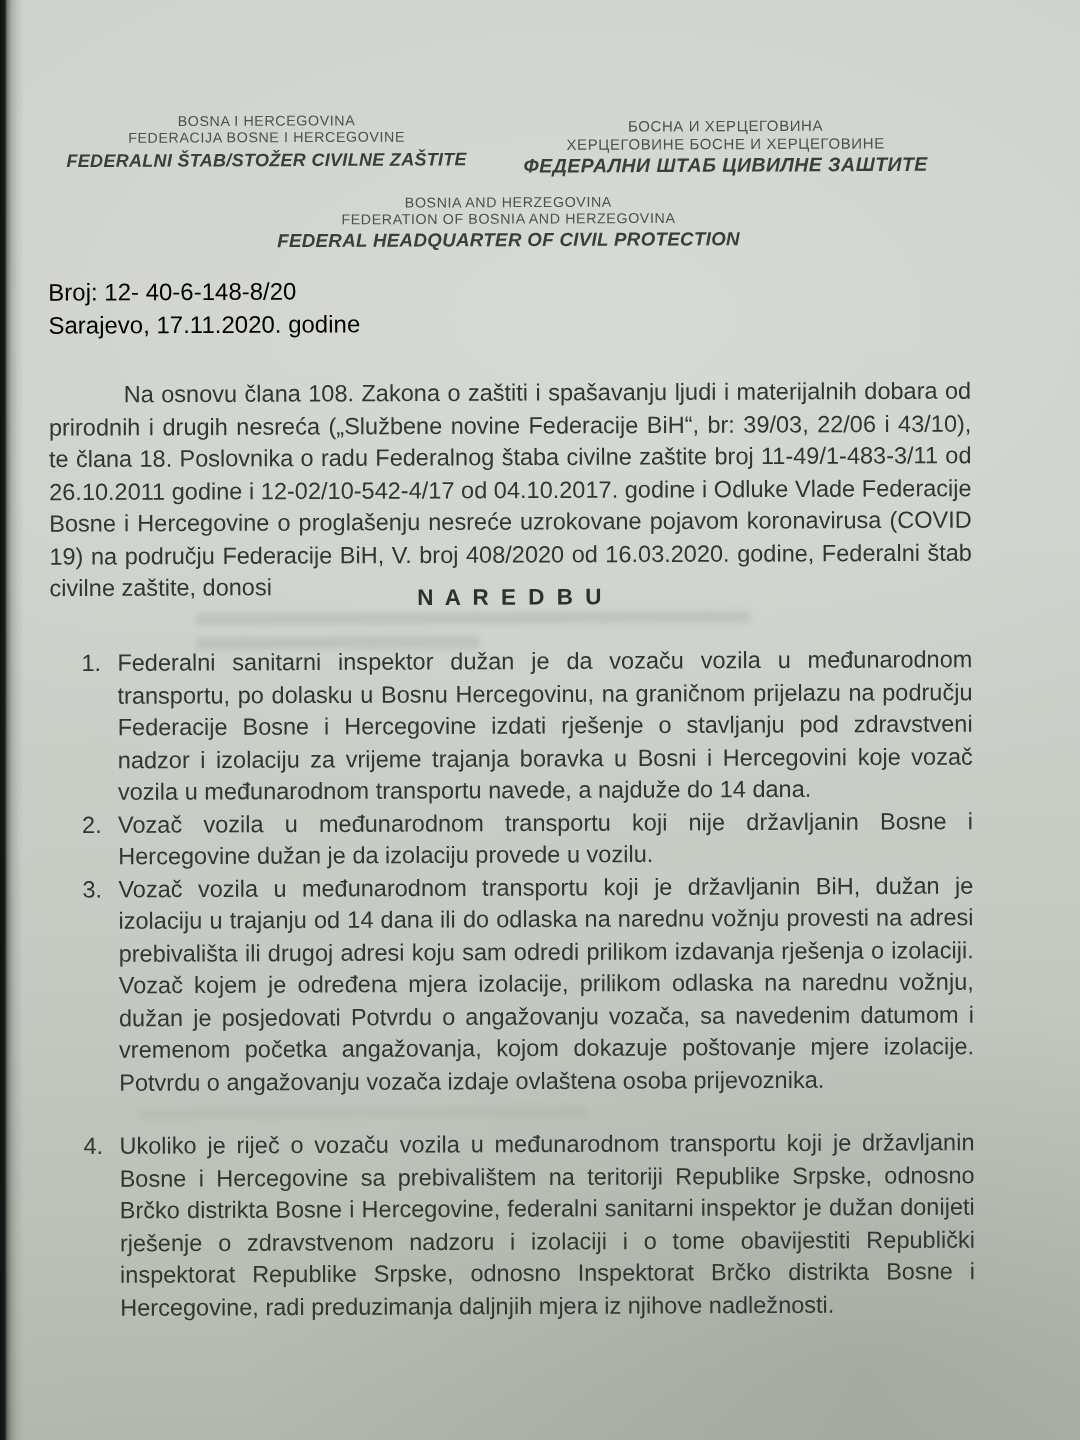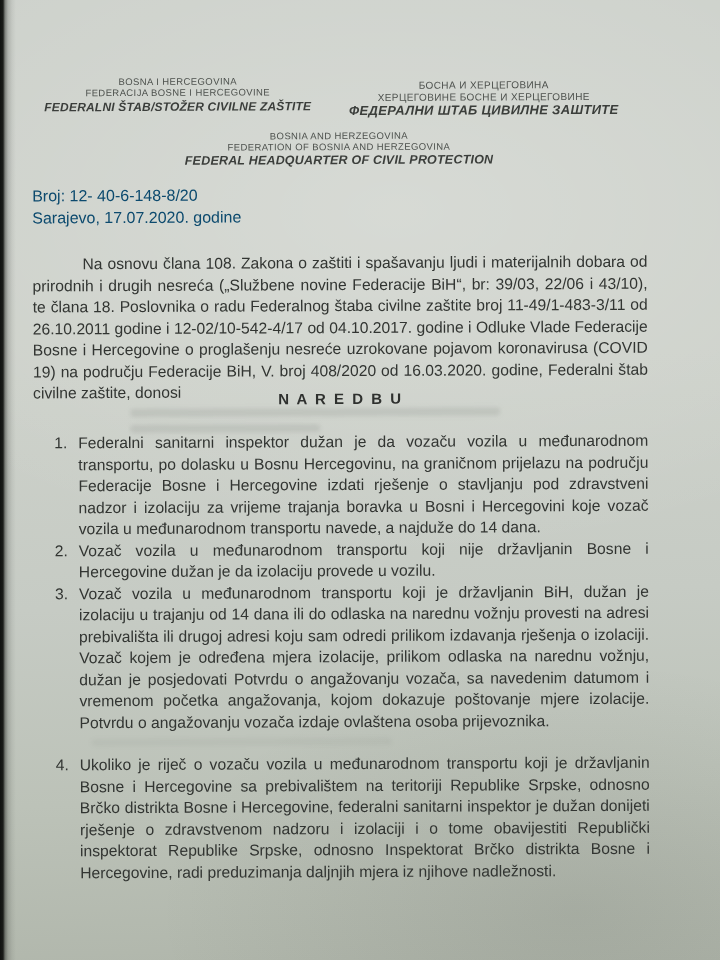--- a/index.html
+++ b/index.html
@@ -43,21 +43,21 @@
   .org-right .org-line-sm { font-size: 10px; line-height: 11.6px; }
   .org-en .org-line-sm { font-size: 9.5px; line-height: 11.2px; }
   .org-line-bold {
     display: block; font-weight: 700; font-style: italic;
     font-size: 12px; line-height: 14px; color: #3b3e3b;
     letter-spacing: 0.2px; white-space: nowrap; margin-top: 1px;
   }
   .org-right .org-line-bold { font-size: 13px; letter-spacing: 0.3px; }
   .org-en .org-line-bold { font-size: 12.5px; }
   
-  .meta { position: absolute; left: 33px; top: 184px; font-size: 16px; line-height: 22px; color: #0c4a6e; }
+  .meta { position: absolute; left: 33px; top: 184px; font-size: 16px; line-height: 22px; color: #000000; }
   .meta div { white-space: nowrap; }
   
   .intro {
     position: absolute; left: 33px; top: 252px; width: 615px;
     font-size: 15.7px; line-height: 21.5px;
     text-align: justify; text-indent: 50px; color: #323532;
   }
   .order-title {
     position: absolute; left: 33px; top: 390px; width: 615px;
     text-align: center; font-weight: 700; font-size: 15px;
@@ -98,21 +98,21 @@
   </div>
 
   <div class="org-block org-en">
     <span class="org-line-sm">BOSNIA AND HERZEGOVINA</span>
     <span class="org-line-sm">FEDERATION OF BOSNIA AND HERZEGOVINA</span>
     <span class="org-line-bold">FEDERAL HEADQUARTER OF CIVIL PROTECTION</span>
   </div>
 
   <div class="meta">
     <div>Broj: 12- 40-6-148-8/20</div>
-    <div>Sarajevo, 17.07.2020. godine</div>
+    <div>Sarajevo, 17.11.2020. godine</div>
   </div>
 
   <div class="intro">Na osnovu člana 108. Zakona o zaštiti i spašavanju ljudi i materijalnih dobara od prirodnih i drugih nesreća („Službene novine Federacije BiH“, br: 39/03, 22/06 i 43/10), te člana 18. Poslovnika o radu Federalnog štaba civilne zaštite broj 11-49/1-483-3/11 od 26.10.2011 godine i 12-02/10-542-4/17 od 04.10.2017. godine i Odluke Vlade Federacije Bosne i Hercegovine o proglašenju nesreće uzrokovane pojavom koronavirusa (COVID 19) na području Federacije BiH, V. broj 408/2020 od 16.03.2020. godine, Federalni štab civilne zaštite, donosi</div>
 
   <div class="ghost ghost-1"></div>
   <div class="ghost ghost-2"></div>
   <div class="ghost ghost-3"></div>
 
   <div class="order-title">N A R E D B U</div>
 

